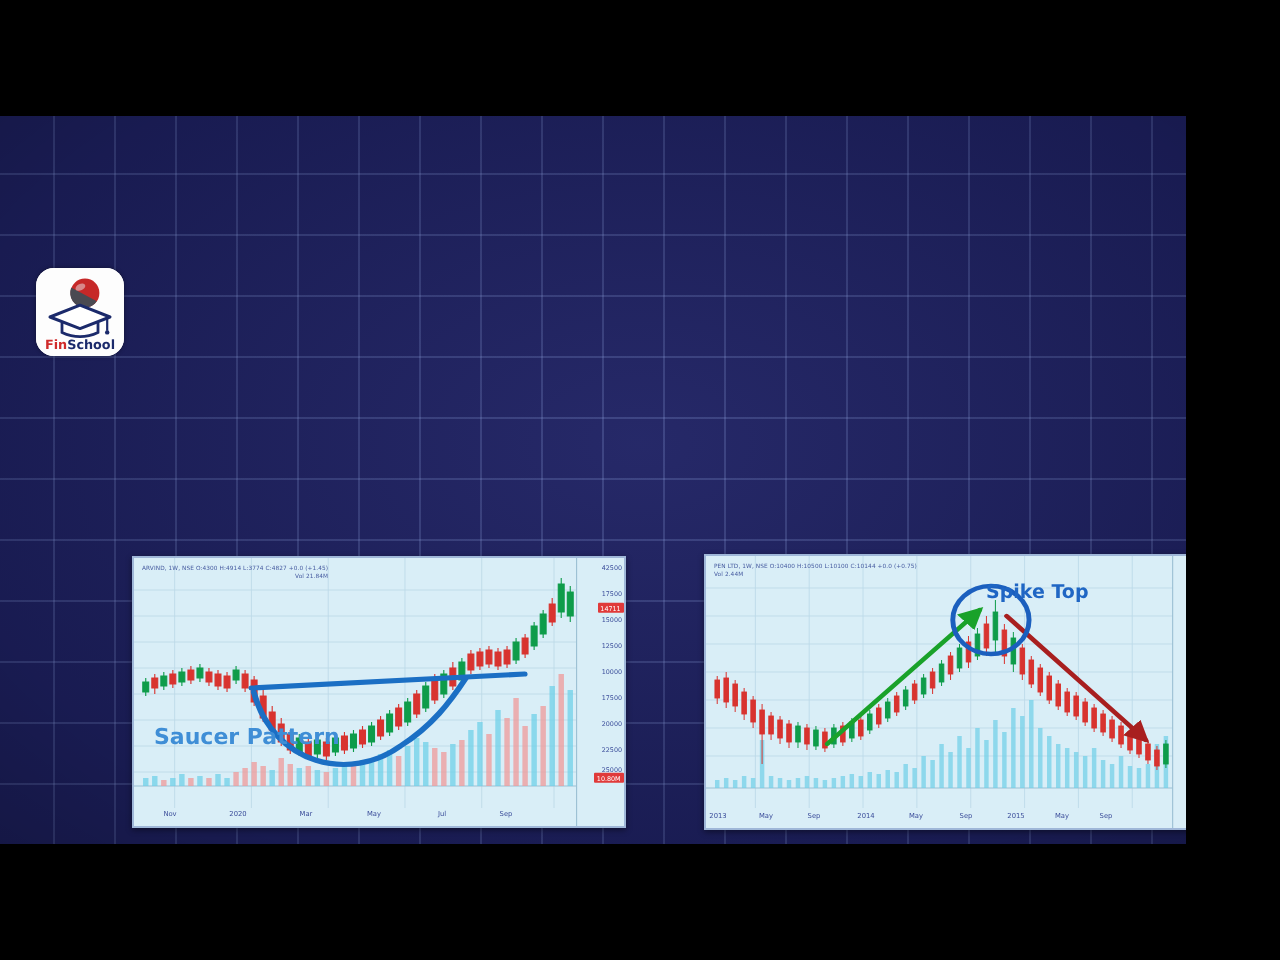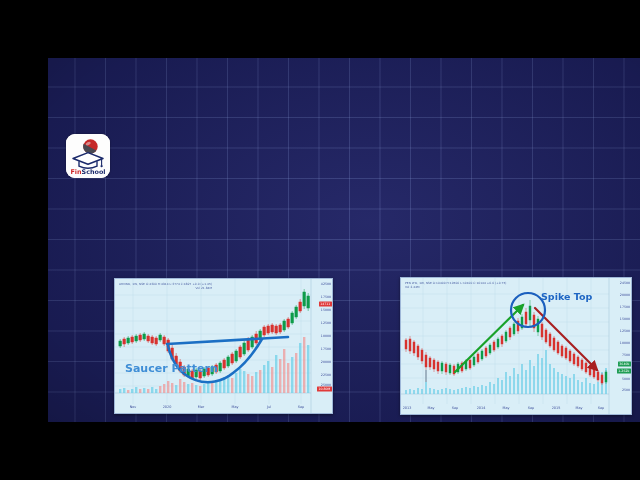--- a/index.html
+++ b/index.html
@@ -1,19 +1,19 @@
 <!DOCTYPE html>
 <html><head>
 <meta charset="utf-8">
 <title>How To Read Saucers &amp; Spikes Pattern?</title>
 <style>
   html,body{margin:0;padding:0;background:#000;}
   body{width:640px;height:480px;overflow:hidden;font-family:"DejaVu Sans",sans-serif;}
 
-  #stage{position:relative;width:593px;height:480px;background:#8b5cf6;overflow:hidden;margin-left:48px;}
+  #stage{position:relative;width:593px;height:480px;background:#8b5cf6;overflow:hidden;}
 
   
   .bar{position:absolute;left:0;width:640px;background:#000;z-index:40;}
   #bar-top{top:0;height:58px;}
   #bar-bottom{top:422px;height:58px;}
 
   
   #slide{
     position:absolute;left:0;top:58px;width:640px;height:364px;
     background-color:#1e2163;
@@ -51,20 +51,21 @@
     white-space:nowrap;
   }
 
   
   .chart-card{
     position:absolute;z-index:15;
     background:#d9eef7;
     border:1px solid #9fb7d8;
     box-shadow:0 1px 3px rgba(0,0,0,.45);
     overflow:hidden;
+    padding-left:28px;
   }
   #chart-left{left:66px;top:220px;width:217px;height:134px;text-align:right;}
   #chart-right{left:352px;top:219px;width:230px;height:136px;}
 
   .chart-inner{position:absolute;inset:0;overflow:hidden;}
   .chart-svg{position:absolute;left:0;top:0;width:100%;height:100%;}
 
   
   .ticker{
     position:absolute;left:4px;top:3px;z-index:6;

